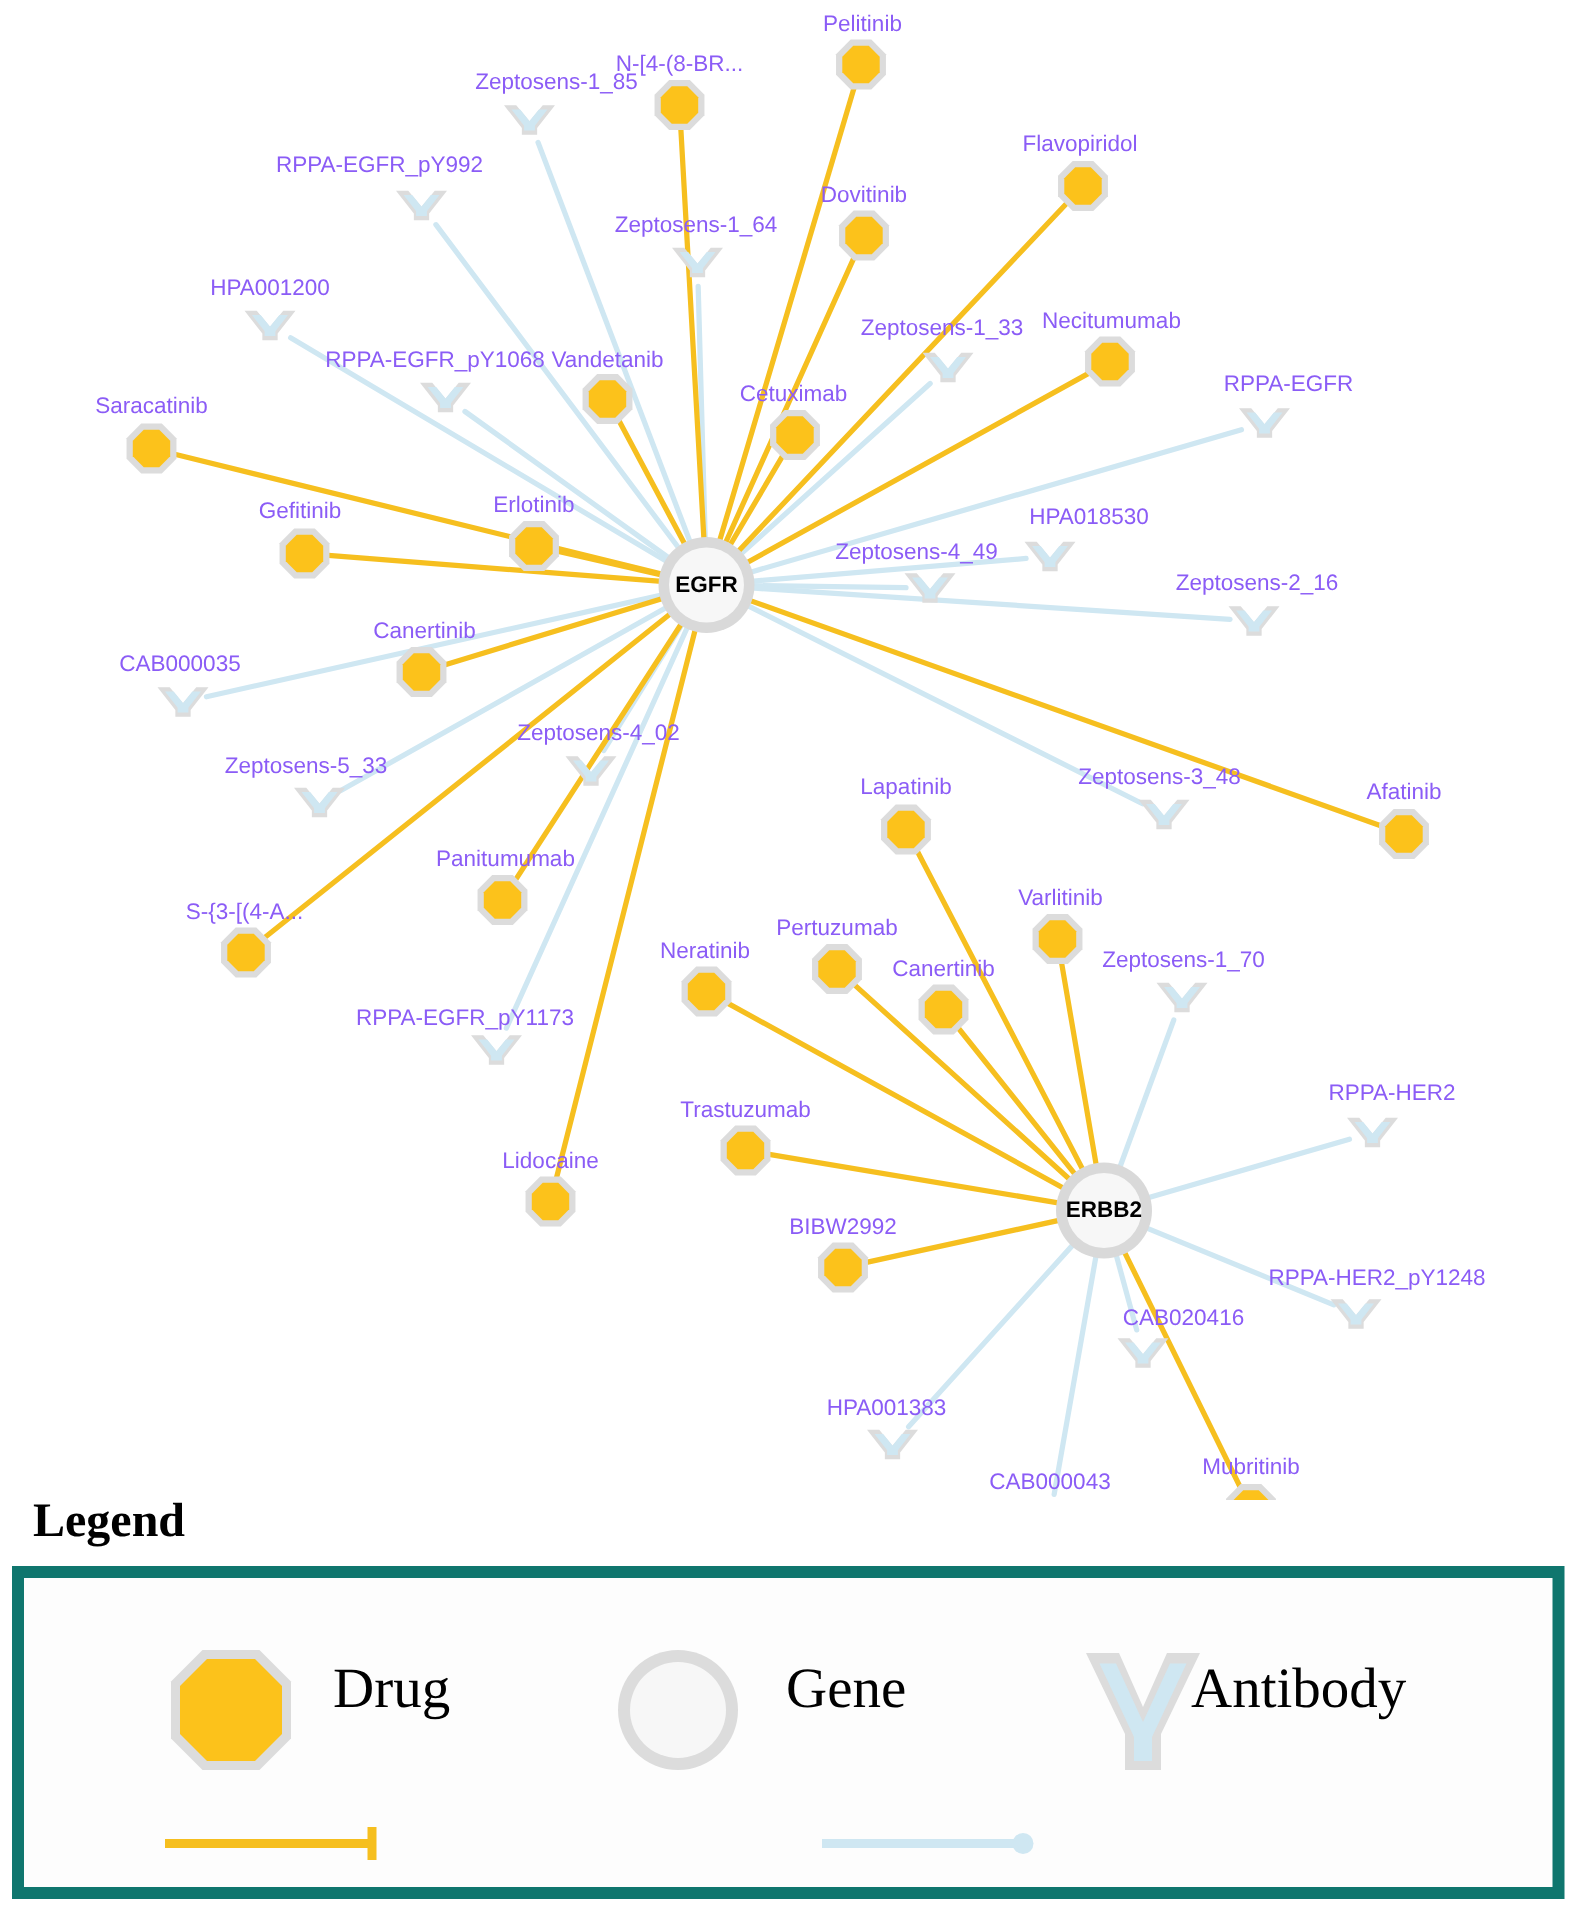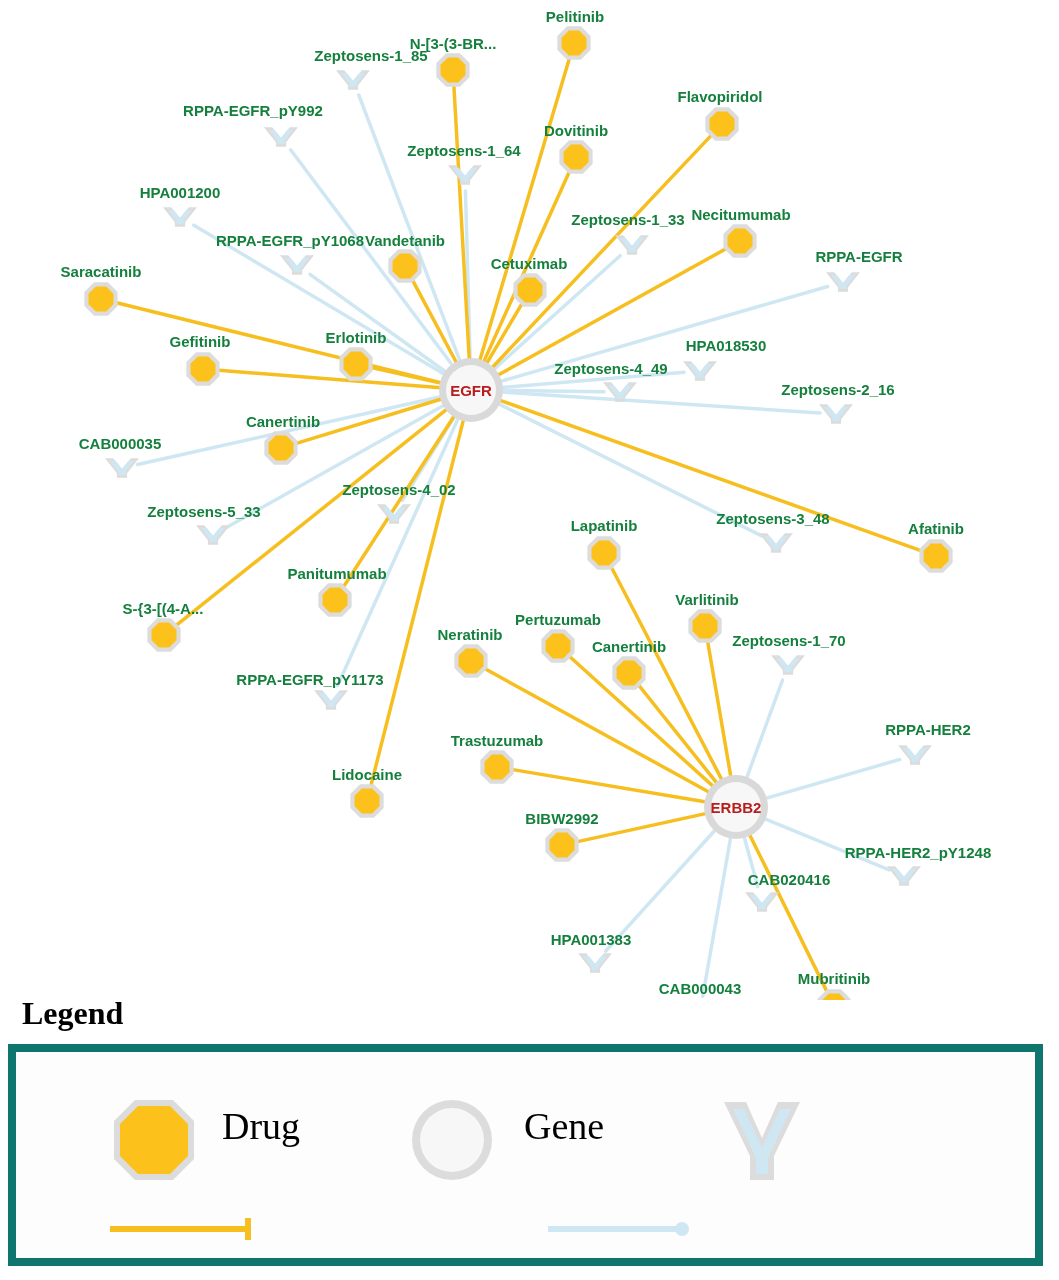--- a/index.html
+++ b/index.html
@@ -17,33 +17,33 @@
   #network {
     position: absolute;
     left: 0;
     top: 0;
     width: 1059px;
     height: 1000px;
   }
   .node-label {
     position: absolute;
     font-family: "Liberation Sans", sans-serif;
-    font-weight: bold;
+    font-weight: normal;
     font-size: 15px;
-    color: #15803d;
+    color: #8b5cf6;
     white-space: nowrap;
     transform: translate(-50%, -50%);
     pointer-events: none;
   }
   .gene-label {
     position: absolute;
     font-family: "Liberation Sans", sans-serif;
     font-weight: bold;
     font-size: 15px;
-    color: #b91c1c;
+    color: #000000;
     white-space: nowrap;
     transform: translate(-50%, -50%);
   }
   
   #legend-title {
     position: absolute;
     left: 22px;
     top: 995px;
     font-family: "Liberation Serif", serif;
     font-size: 32px;
@@ -219,21 +219,21 @@
         <path d="M 683 1002.1825 L 691.16 1002.1825 L 700 1012.8925 L 708.84 1002.1825 L 717 1002.1825 L 705.1 1017.355 L 705.1 1021.8175 L 694.9 1021.8175 L 694.9 1017.355 Z" fill="#dcdcdc"></path>
         <path d="M 688 1005.07 L 693.76 1005.07 L 700 1012.63 L 706.24 1005.07 L 712 1005.07 L 703.6 1015.78 L 703.6 1018.93 L 696.4 1018.93 L 696.4 1015.78 Z" fill="#cfe7f2"></path>
         <circle cx="471" cy="390" r="32" fill="#d9d9d9"></circle>
         <circle cx="471" cy="390" r="25" fill="#f7f7f7"></circle>
         <circle cx="736" cy="807" r="32" fill="#d9d9d9"></circle>
         <circle cx="736" cy="807" r="25" fill="#f7f7f7"></circle>
       </g>
     </svg>
   <div id="labels">
       <div class="node-label" style="left: 575px; top: 16px;">Pelitinib</div>
-      <div class="node-label" style="left: 453px; top: 43px;">N-[3-(3-BR...</div>
+      <div class="node-label" style="left: 453px; top: 43px;">N-[4-(8-BR...</div>
       <div class="node-label" style="left: 720px; top: 96px;">Flavopiridol</div>
       <div class="node-label" style="left: 576px; top: 130px;">Dovitinib</div>
       <div class="node-label" style="left: 741px; top: 214px;">Necitumumab</div>
       <div class="node-label" style="left: 405px; top: 240px;">Vandetanib</div>
       <div class="node-label" style="left: 529px; top: 263px;">Cetuximab</div>
       <div class="node-label" style="left: 101px; top: 271px;">Saracatinib</div>
       <div class="node-label" style="left: 200px; top: 341px;">Gefitinib</div>
       <div class="node-label" style="left: 356px; top: 337px;">Erlotinib</div>
       <div class="node-label" style="left: 283px; top: 421px;">Canertinib</div>
       <div class="node-label" style="left: 936px; top: 528px;">Afatinib</div>
@@ -293,20 +293,21 @@
     </svg>
   </div>
   <div class="legend-item-label" style="left:508px; top:52px;">Gene</div>
 
   <div class="legend-shape" style="left:700px; top:42px;">
     <svg width="92" height="92" viewBox="0 0 92 92" xmlns="http://www.w3.org/2000/svg">
       <path d="M8,8 L30,8 L46,44 L62,8 L84,8 L58,62 L58,86 L34,86 L34,62 Z" fill="#dcdcdc"></path>
       <path d="M17,15 L28,15 L46,54 L64,15 L75,15 L52,64 L52,80 L40,80 L40,64 Z" fill="#cfe7f2"></path>
     </svg>
   </div>
+  <div class="legend-item-label" style="left:778px; top:52px;">Antibody</div>
 
   <div class="legend-shape" style="left:92px; top:162px;">
     <svg width="150" height="30" viewBox="0 0 150 30" xmlns="http://www.w3.org/2000/svg">
       <line x1="2" y1="15" x2="140" y2="15" stroke="#f6bf1f" stroke-width="6"></line>
       <line x1="140" y1="4" x2="140" y2="26" stroke="#f6bf1f" stroke-width="6"></line>
     </svg>
   </div>
 
   <div class="legend-shape" style="left:530px; top:162px;">
     <svg width="150" height="30" viewBox="0 0 150 30" xmlns="http://www.w3.org/2000/svg">

